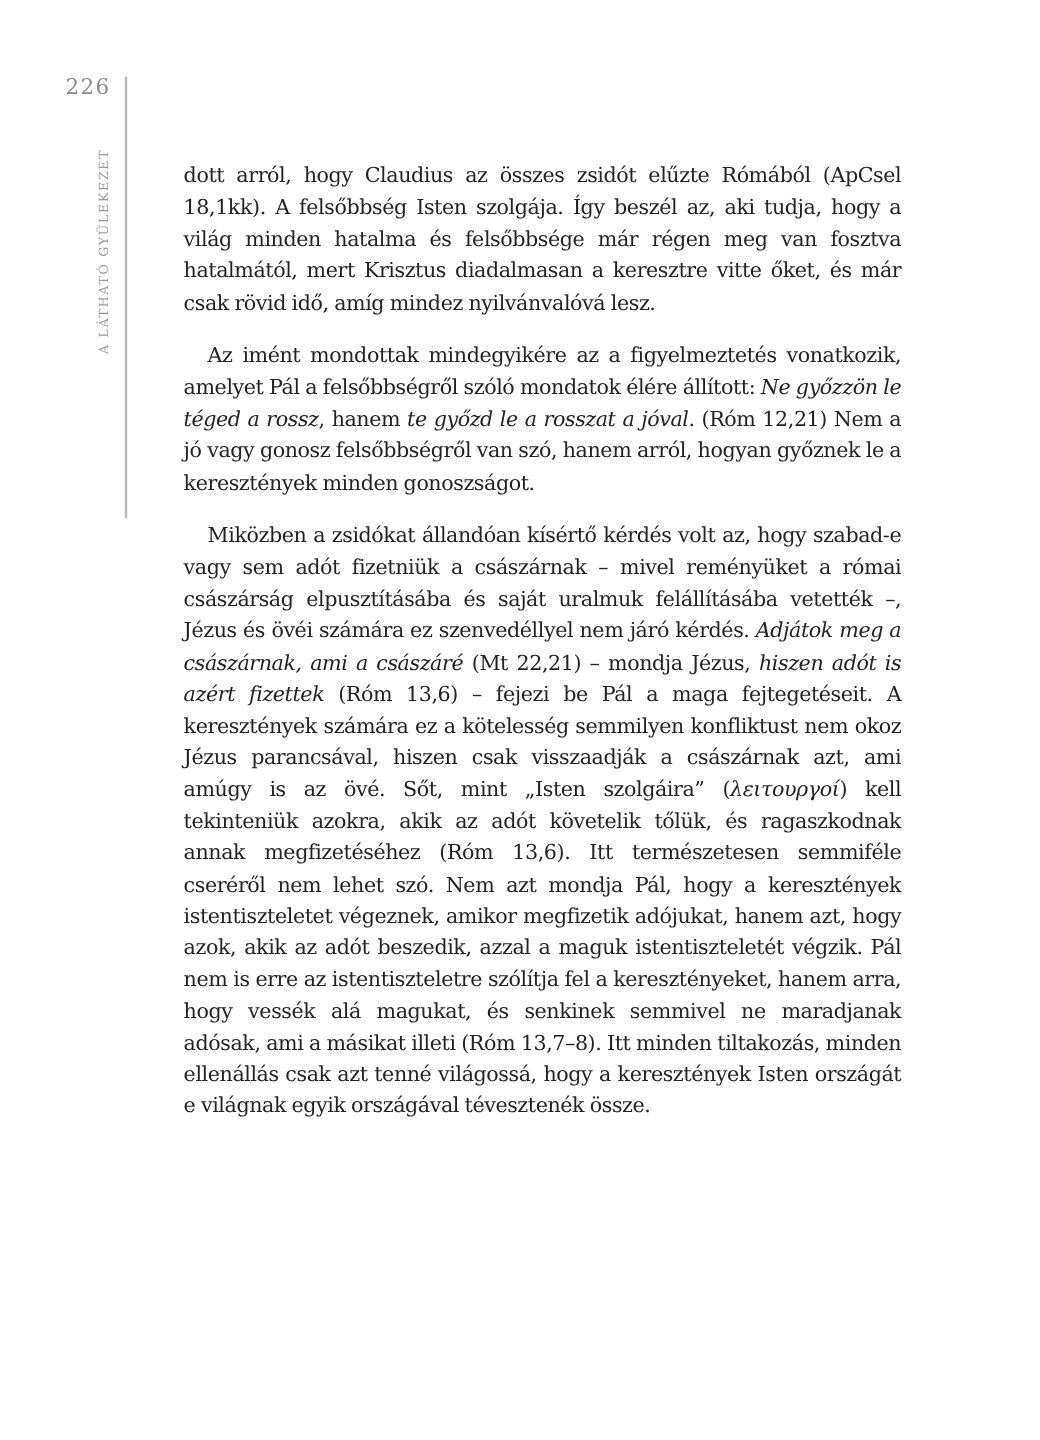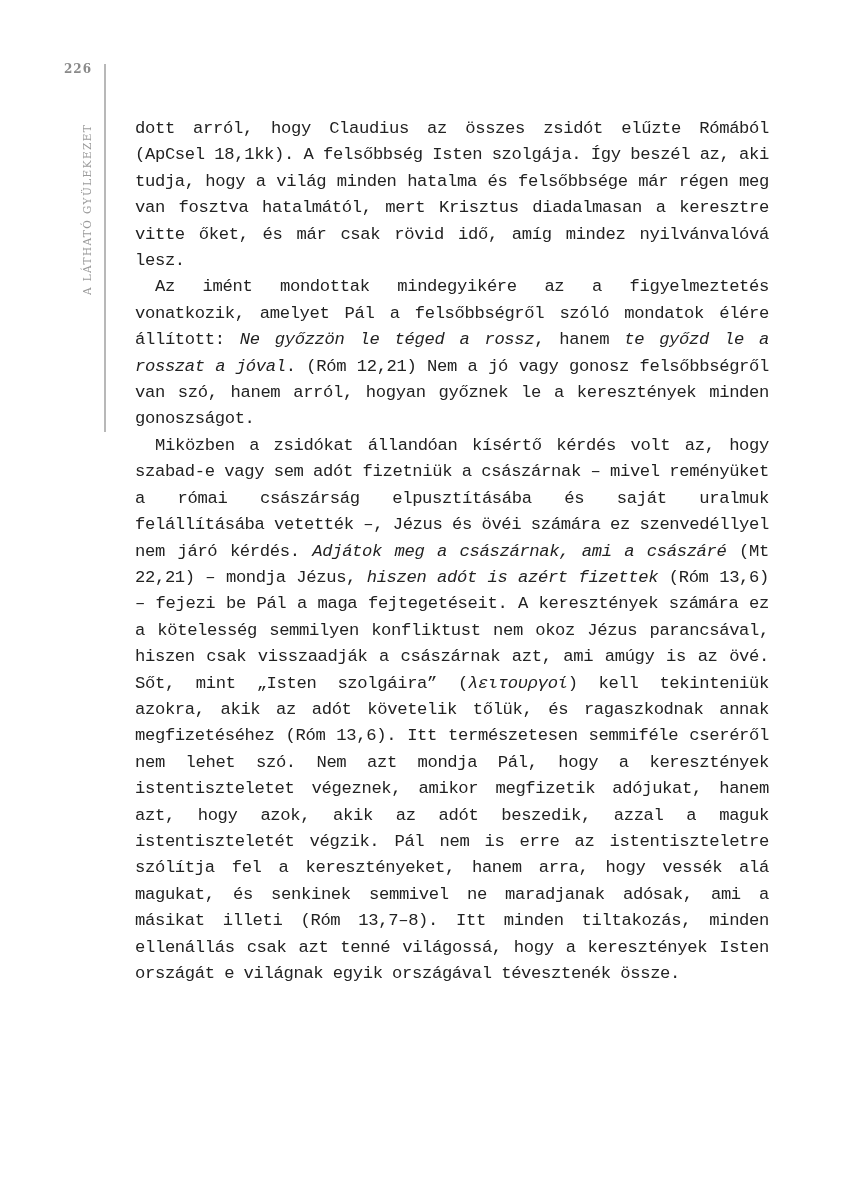--- a/index.html
+++ b/index.html
@@ -14,25 +14,24 @@
       overflow: hidden;
       font-family: "DejaVu Serif", "Liberation Serif", serif;
       color: #222222;
     }
     .page-number {
       position: absolute;
       left: 36px;
       top: 62px;
       width: 56px;
       text-align: right;
-      font-size: 12px;
+      font-size: 18px;
       color: #8a8a8a;
       letter-spacing: 1px;
       font-family: "DejaVu Serif", serif;
-      font-weight: bold;
     }
     .vertical-rule {
       position: absolute;
       left: 104px;
       top: 64px;
       width: 2px;
       height: 368px;
       background: #b8b8b8;
     }
     .running-title {
@@ -52,23 +51,22 @@
       left: 135px;
       top: 116px;
       width: 634px;
       font-size: 17.2px;
       line-height: 26.4px;
       text-align: justify;
       word-spacing: -0.5px;
       letter-spacing: -0.35px;
     }
     .body-text p {
-      margin: 0;
+      margin: 18px;
       text-indent: 20px;
-      font-family: Liberation Mono, monospace;
     }
     .body-text p.first {
       text-indent: 0;
     }
     .body-text .it {
       font-style: italic;
     }
   </style>
 </head>
 <body>

